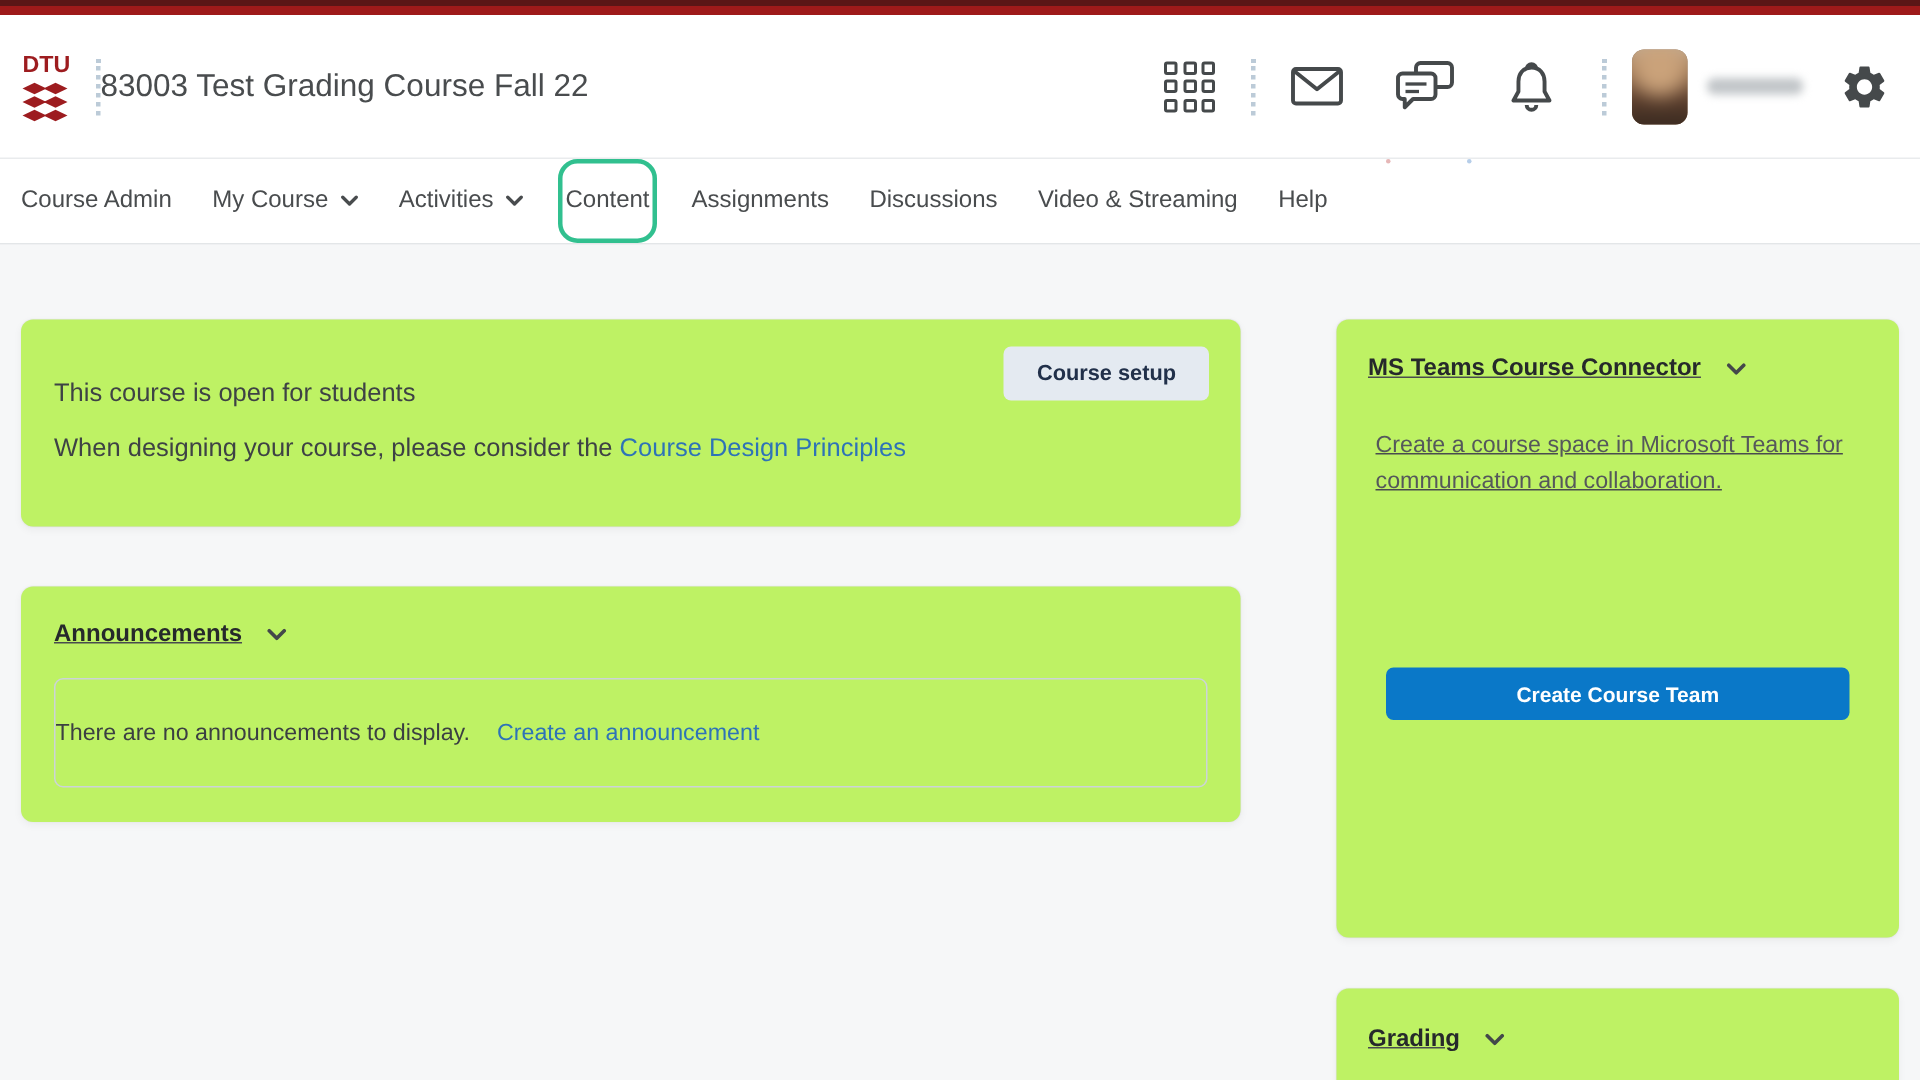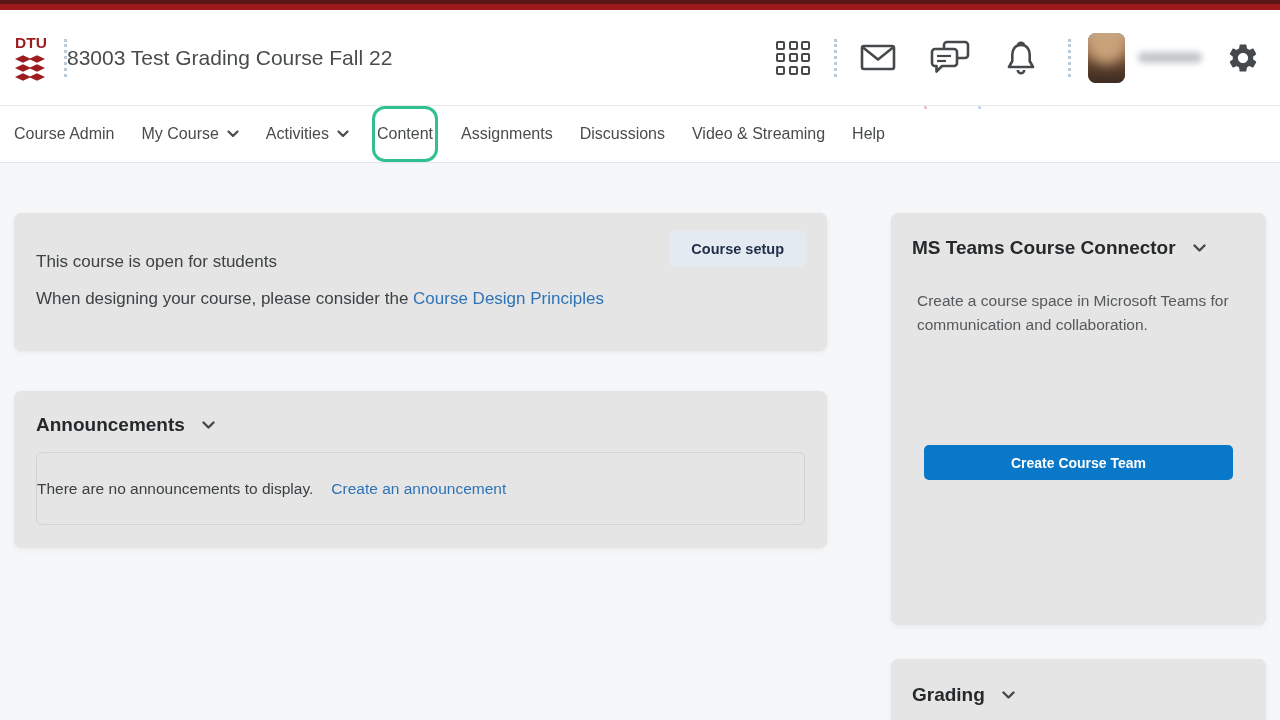--- a/index.html
+++ b/index.html
@@ -103,23 +103,24 @@
     width: 3px; height: 3px; border-radius: 50%;
     display: inline-block;
   }
   .faded-dot.red  { background: #d89090; opacity: .65; margin-left: 12px; }
   .faded-dot.blue { background: #8fb3dd; opacity: .65; margin-left: 24px; }
 
   
   .main { position: relative; height: 560px; }
   .card {
     position: absolute;
-    background: #e5e5e5;
+    background: #bef264;
     border-radius: 8px;
     box-shadow: 0 2px 6px rgba(0,0,0,.05), 0 0 1px rgba(0,0,0,.08);
+    text-decoration: underline;
   }
   .status-card { left: 14px; top: 50px; width: 813px; height: 138px; }
   .status-line {
     position: absolute; left: 22px; top: 39px;
     font-size: 17px; color: #3e4245;
   }
   .design-line {
     position: absolute; left: 22px; top: 76px;
     font-size: 17px; color: #3e4245; white-space: nowrap;
   }
@@ -133,21 +134,21 @@
     padding: 10px 22px;
     cursor: pointer;
   }
 
   .announcements-card { left: 14px; top: 228px; width: 813px; height: 157px; }
   .card-head {
     display: flex; align-items: center; gap: 17px;
     padding: 23px 0 0 22px;
   }
   .card-head h2 {
-    font-size: 19px; font-weight: bold; color: #26292b;
+    font-size: 16px; font-weight: bold; color: #26292b;
   }
   .empty-box {
     position: absolute; left: 22px; right: 22px; top: 61px; height: 73px;
     border: 1px solid #ccd3d9; border-radius: 6px;
     display: flex; align-items: center;
     gap: 18px;
     font-size: 15.5px; color: #3b3f42;
   }
 
   .teams-card { left: 891px; top: 50px; width: 375px; height: 412px; }

